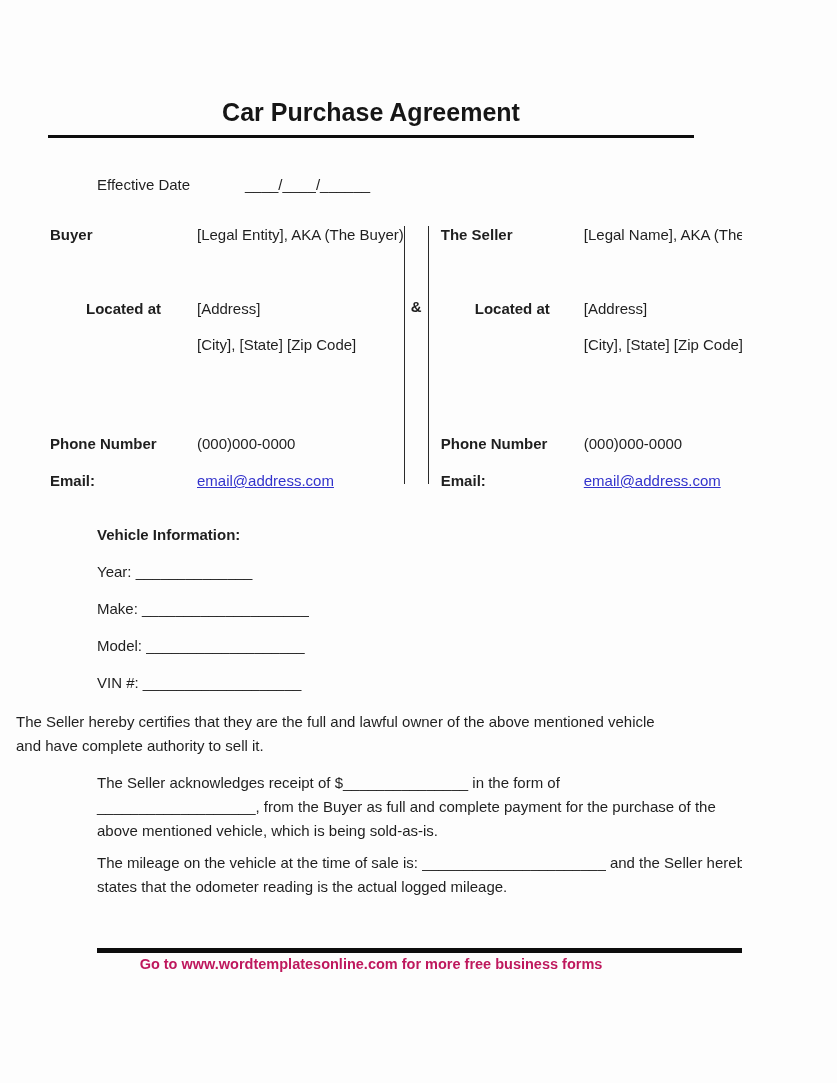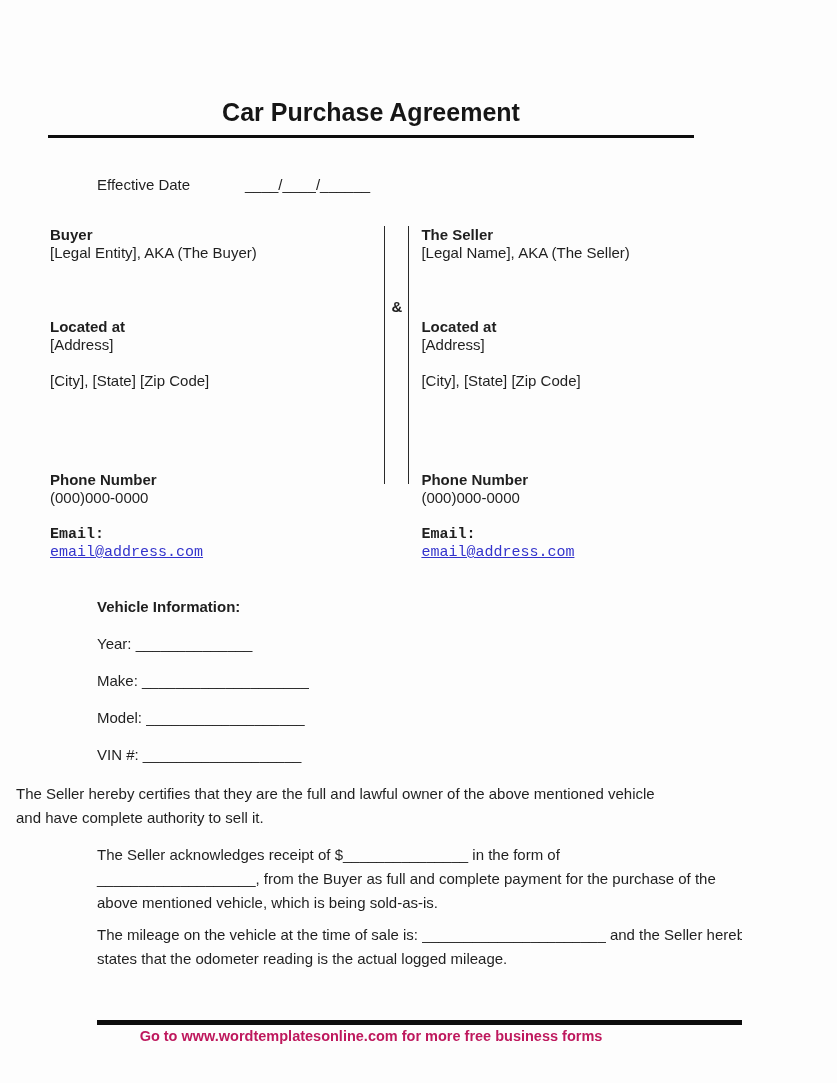--- a/index.html
+++ b/index.html
@@ -45,29 +45,29 @@
   .effective-row .eff-blank { color: #222; }
 
   .parties {
     display: flex;
     margin: 32px 0 0 50px;
     font-size: 15px;
     line-height: 18px;
   }
   .party { width: 363px; }
   .party.right { width: 360px; padding-left: 12px; }
-  .prow { display: flex; flex-direction: column; }
+  .prow { display: flex; }
   .prow .plbl { width: 147px; flex-shrink: 0; font-weight: bold; }
   .party.right .prow .plbl { width: 143px; }
   .prow .pval { white-space: nowrap; }
   .prow-name    { margin-top: 0; }
-  .prow-located { margin-top: 56px; }
+  .prow-located { margin-top: 56px; text-align: center; }
   .prow-city    { margin-top: 18px; }
   .prow-phone   { margin-top: 81px; }
-  .prow-email   { margin-top: 19px; font-family: Liberation Mono, monospace; }
+  .prow-email   { margin-top: 19px; }
   .email-link { color: var(--link); text-decoration: underline; }
 
   .divider { display: flex; height: 258px; }
   .divider .vline { width: 1px; height: 100%; background: #2a2a2a; }
   .divider .amp {
     width: 23px;
     padding-top: 72px;
     text-align: center;
     font-weight: bold;
     font-size: 15px;

